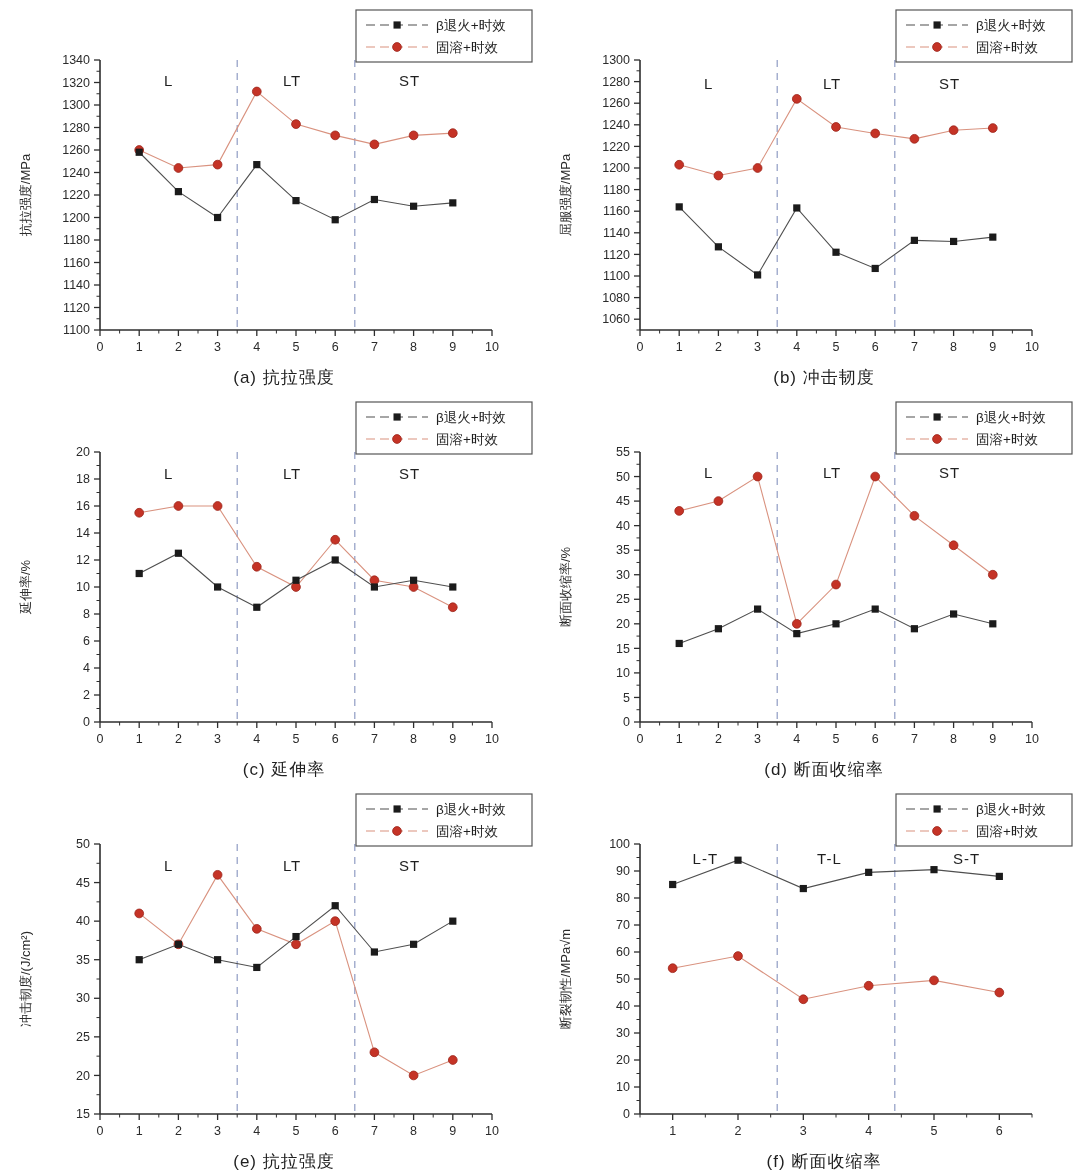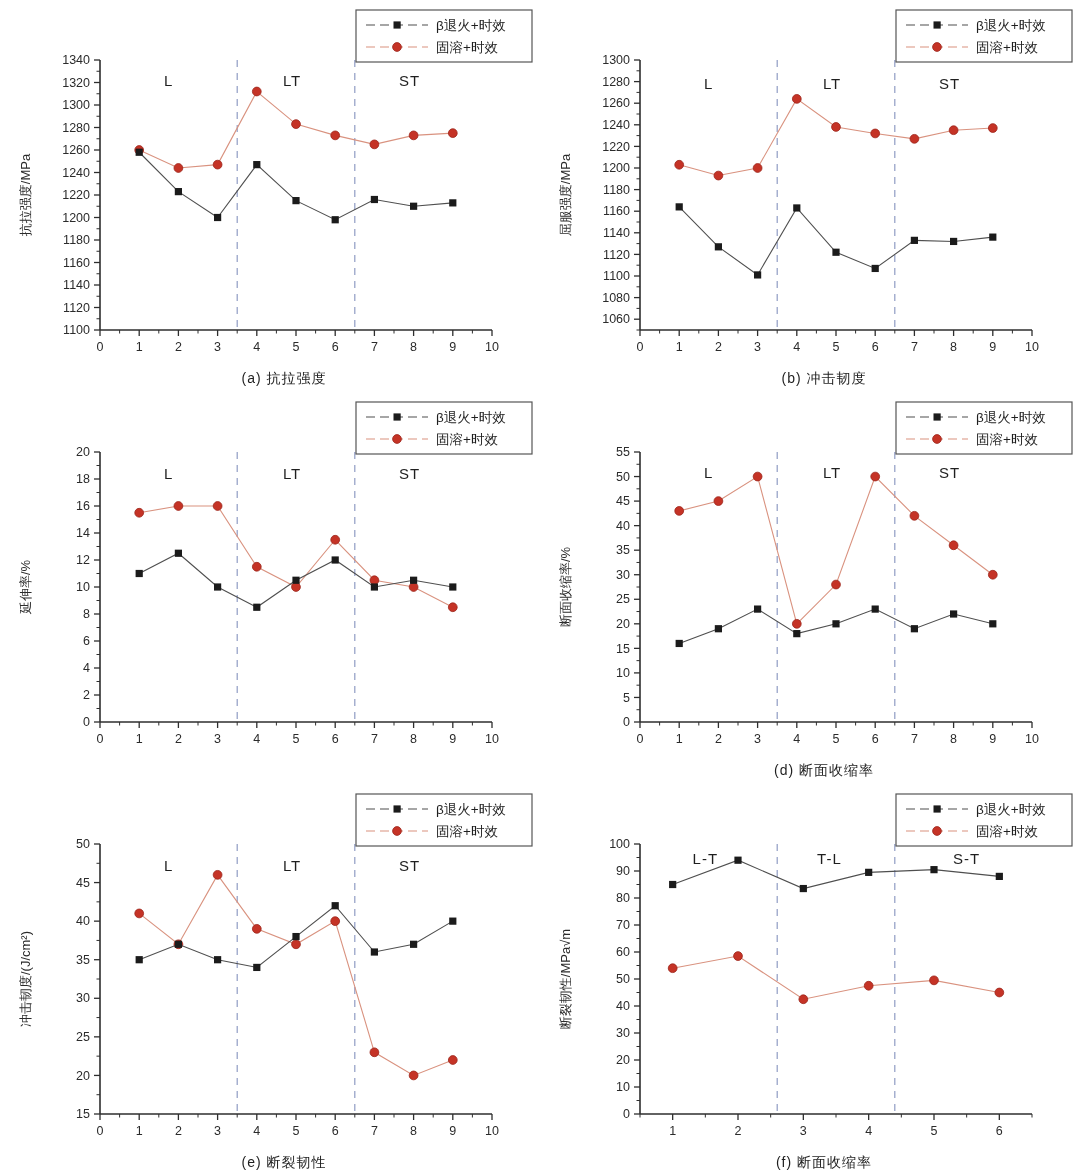--- a/index.html
+++ b/index.html
@@ -6,21 +6,21 @@
   .page{
     width:1080px;height:1176px;background:#ffffff;
     display:grid;grid-template-columns:540px 540px;grid-auto-rows:392px;
     font-family:"Liberation Sans","DejaVu Sans",sans-serif;
   }
   .panel{width:540px;height:392px;position:relative;overflow:hidden;}
   .chart{display:block;width:540px;height:366px;}
   .caption{
     width:540px;height:26px;line-height:24px;text-align:center;
     padding-left:28px;box-sizing:border-box;
-    font-size:14px;color:#1f1f1f;letter-spacing:1px;
+    font-size:17px;color:#1f1f1f;letter-spacing:1px;
   }
   .tick-lbl{font-size:12.5px;fill:#2b2b2b;}
   .axis-lbl{font-size:13px;fill:#2b2b2b;}
   .region-lbl{font-size:15px;fill:#1f1f1f;letter-spacing:1px;}
   .legend-lbl{font-size:13.5px;fill:#1f1f1f;}
 </style>
 </head>
 <body>
 
 <div class="page">
@@ -358,20 +358,21 @@
         <g>
           <rect x="356" y="10" width="176" height="52" fill="#ffffff" stroke="#555" stroke-width="1.2"></rect>
           <line x1="366" y1="25" x2="428" y2="25" stroke="#4f4f4f" stroke-width="1.2" stroke-dasharray="9 5"></line>
           <rect x="393.5" y="21.4" width="7.2" height="7.2" fill="#1b1b1b"></rect>
           <text x="436" y="29.8" class="legend-lbl">β退火+时效</text>
           <line x1="366" y1="47" x2="428" y2="47" stroke="#d9927f" stroke-width="1.2" stroke-dasharray="9 5"></line>
           <circle cx="397" cy="47" r="4.4" fill="#c53326" stroke="#9c241b" stroke-width="0.8"></circle>
           <text x="436" y="51.8" class="legend-lbl">固溶+时效</text>
         </g>
       </svg>
+    <div class="caption">(c) 延伸率</div>
   </div>
   <div class="panel">
     <svg class="chart" viewBox="0 0 540 366">
         <line x1="237.2" y1="60" x2="237.2" y2="330" stroke="#8f9cc4" stroke-width="1.2" stroke-dasharray="7 6"></line>
         <line x1="354.8" y1="60" x2="354.8" y2="330" stroke="#8f9cc4" stroke-width="1.2" stroke-dasharray="7 6"></line>
         <line x1="100" y1="330" x2="492" y2="330" stroke="#2e2e2e" stroke-width="1.6"></line>
         <line x1="100" y1="60" x2="100" y2="330" stroke="#2e2e2e" stroke-width="1.6"></line>
         <line x1="100" y1="330" x2="100" y2="336" stroke="#2e2e2e" stroke-width="1.3"></line>
         <text x="100" y="351" text-anchor="middle" class="tick-lbl">0</text>
         <line x1="139.2" y1="330" x2="139.2" y2="336" stroke="#2e2e2e" stroke-width="1.3"></line>
@@ -571,21 +572,21 @@
         <g>
           <rect x="356" y="10" width="176" height="52" fill="#ffffff" stroke="#555" stroke-width="1.2"></rect>
           <line x1="366" y1="25" x2="428" y2="25" stroke="#4f4f4f" stroke-width="1.2" stroke-dasharray="9 5"></line>
           <rect x="393.5" y="21.4" width="7.2" height="7.2" fill="#1b1b1b"></rect>
           <text x="436" y="29.8" class="legend-lbl">β退火+时效</text>
           <line x1="366" y1="47" x2="428" y2="47" stroke="#d9927f" stroke-width="1.2" stroke-dasharray="9 5"></line>
           <circle cx="397" cy="47" r="4.4" fill="#c53326" stroke="#9c241b" stroke-width="0.8"></circle>
           <text x="436" y="51.8" class="legend-lbl">固溶+时效</text>
         </g>
       </svg>
-    <div class="caption">(e) 断裂韧性</div>
+    <div class="caption">(e) 抗拉强度</div>
   </div>
   <div class="panel">
     <svg class="chart" viewBox="0 0 540 366">
         <line x1="237.20000000000002" y1="60" x2="237.20000000000002" y2="330" stroke="#8f9cc4" stroke-width="1.2" stroke-dasharray="7 6"></line>
         <line x1="354.8" y1="60" x2="354.8" y2="330" stroke="#8f9cc4" stroke-width="1.2" stroke-dasharray="7 6"></line>
         <line x1="100" y1="330" x2="492" y2="330" stroke="#2e2e2e" stroke-width="1.6"></line>
         <line x1="100" y1="60" x2="100" y2="330" stroke="#2e2e2e" stroke-width="1.6"></line>
         <line x1="132.66666666666666" y1="330" x2="132.66666666666666" y2="336" stroke="#2e2e2e" stroke-width="1.3"></line>
         <text x="132.66666666666666" y="351" text-anchor="middle" class="tick-lbl">1</text>
         <line x1="198" y1="330" x2="198" y2="336" stroke="#2e2e2e" stroke-width="1.3"></line>

